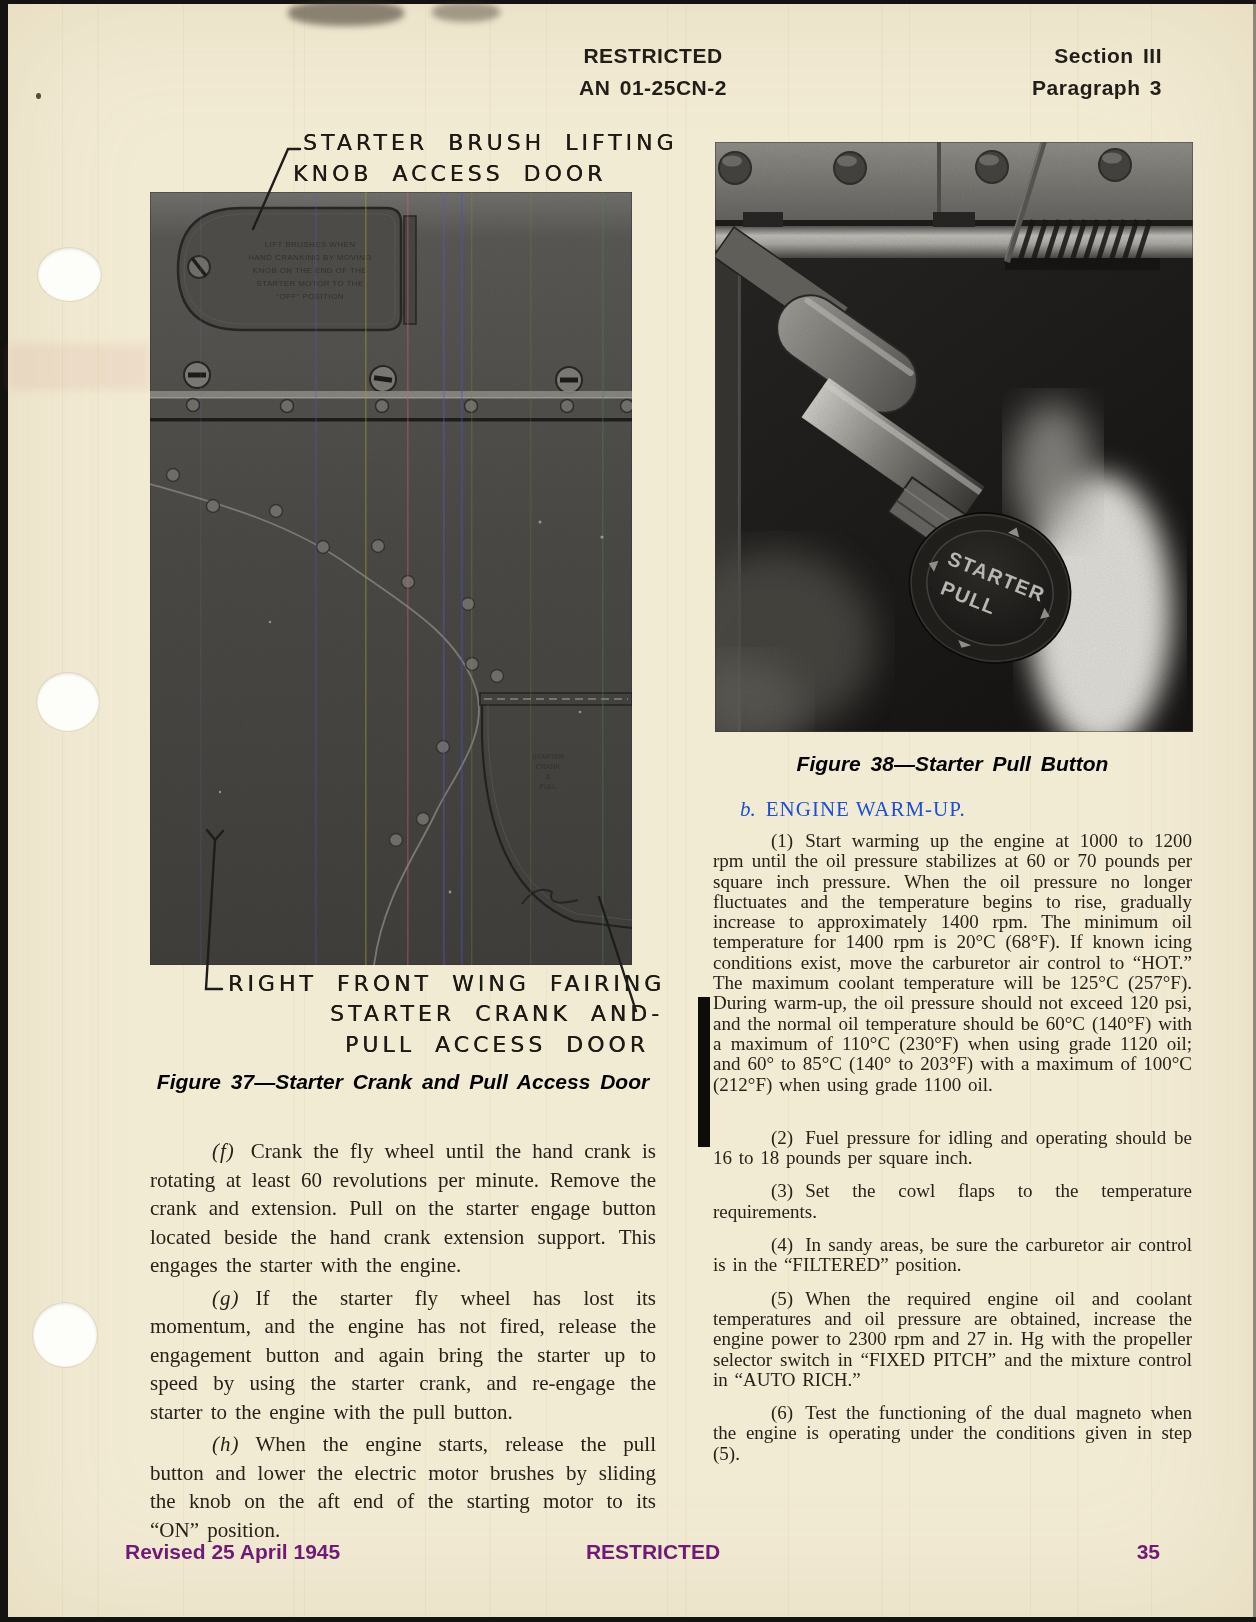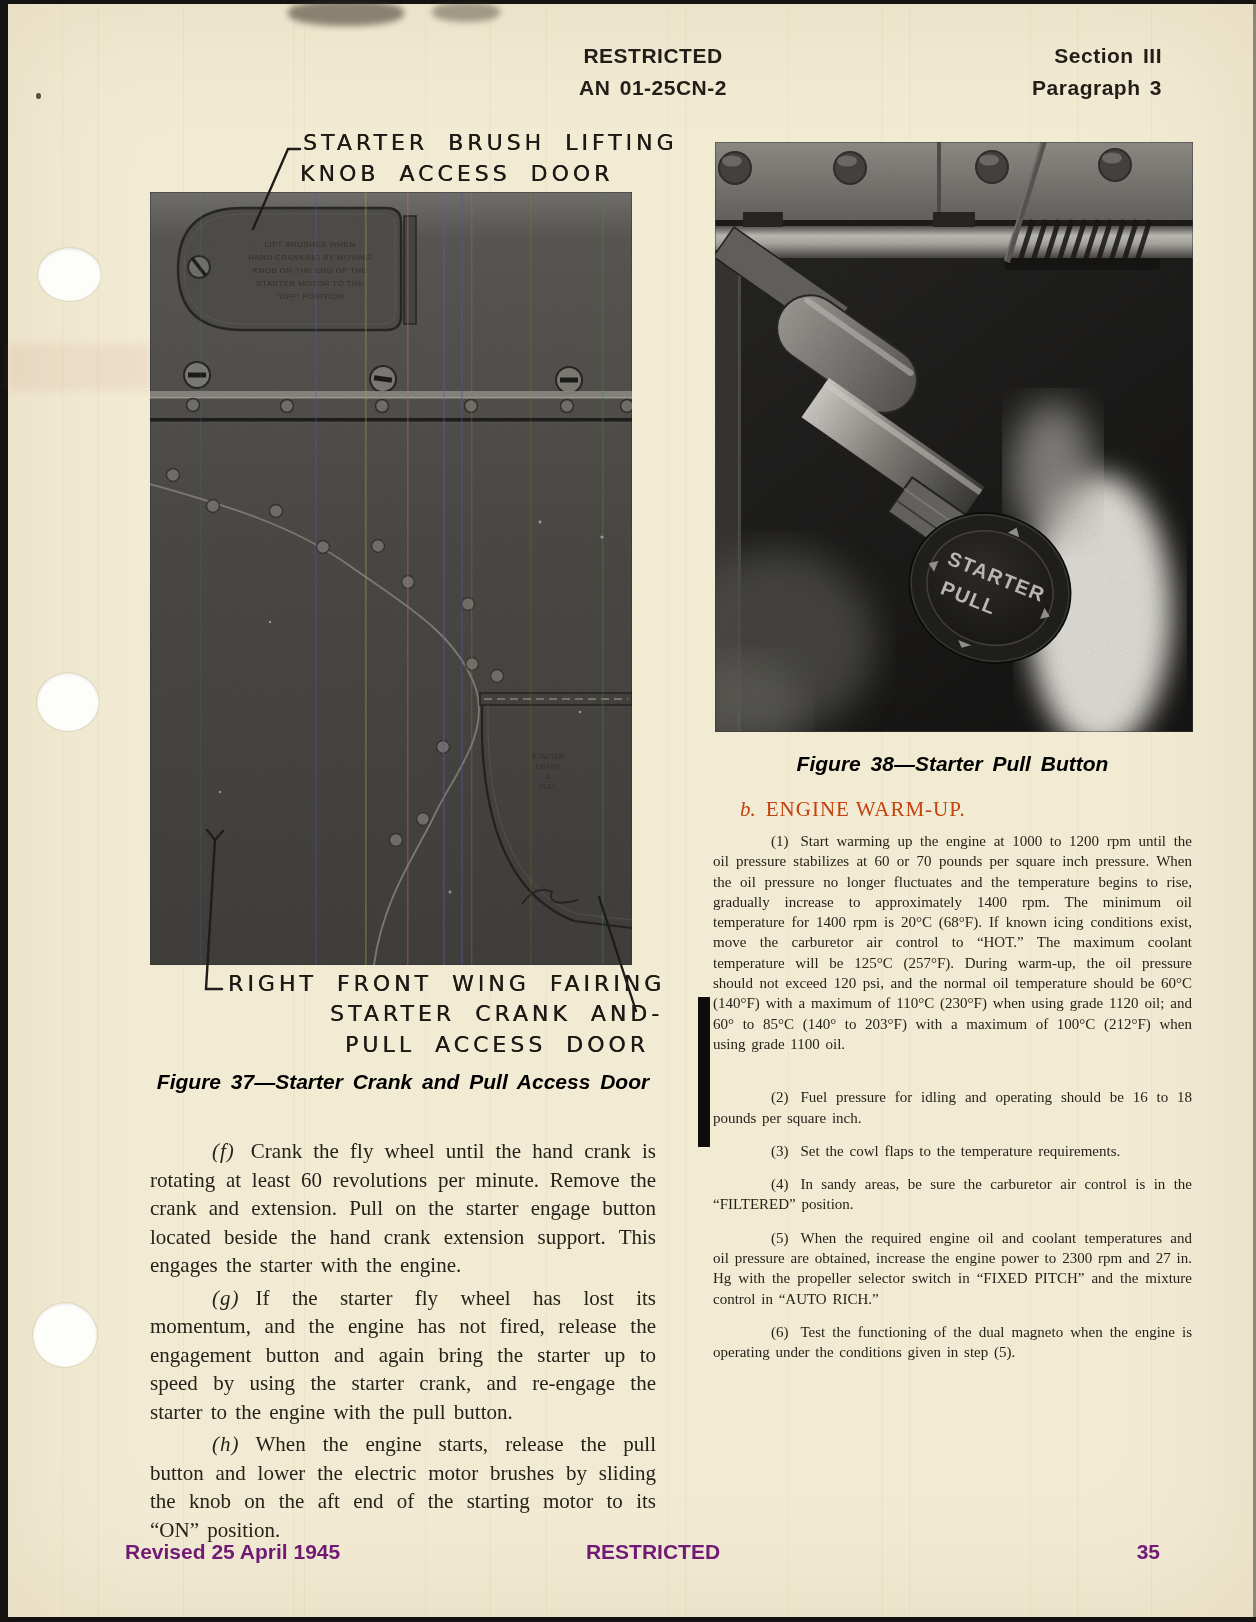--- a/index.html
+++ b/index.html
@@ -41,25 +41,25 @@
 
   .photo{position:absolute;display:block;}
   .leader-overlay{position:absolute;inset:0;pointer-events:none;}
 
   .col-left{position:absolute;left:150px;top:1137px;width:506px;font-size:21px;line-height:28.5px;text-align:justify;word-spacing:3px;}
   .col-left p{margin:0;text-indent:62px;}
   .col-left p + p{margin-top:4px;}
   .plabel-i{font-style:italic;letter-spacing:1px;margin-right:16px;}
   .plabel-r{margin-right:12px;}
 
-  .warmup{position:absolute;left:740px;top:797px;font-size:21px;color:#c2410c;}
+  .warmup{position:absolute;left:740px;top:797px;font-size:21px;color:#1d4ed8;}
   .warmup .pfx{font-style:italic;margin-right:10px;}
   .warmup .ttl{letter-spacing:1px;}
 
-  .col-right{position:absolute;left:713px;top:831px;width:479px;font-size:15px;line-height:20.3px;text-align:justify;word-spacing:2px;}
+  .col-right{position:absolute;left:713px;top:831px;width:479px;font-size:19px;line-height:20.3px;text-align:justify;word-spacing:2px;}
   .col-right p{margin:0;text-indent:58px;}
   .col-right p + p{margin-top:13px;}
   .col-right p.gap-big{margin-top:33px;}
 
   .rev-bar{position:absolute;left:698px;top:997px;width:12px;height:150px;background:#0e0d0c;}
 
   .ftr{position:absolute;top:1540px;font-family:"Liberation Sans",sans-serif;font-weight:bold;font-size:21px;color:#701a75;}
   .ftr-left{left:125px;}
   .ftr-center{left:500px;width:306px;text-align:center;}
   .ftr-right{left:1090px;width:70px;text-align:right;}
@@ -81,21 +81,21 @@
   <div class="punch-hole hole1"></div>
   <div class="punch-hole hole2"></div>
   <div class="punch-hole hole3"></div>
 
   <div class="hdr hdr-center" style="top:44px">RESTRICTED</div>
   <div class="hdr hdr-center" style="top:76px">AN 01-25CN-2</div>
   <div class="hdr hdr-right" style="top:44px">Section III</div>
   <div class="hdr hdr-right" style="top:76px">Paragraph 3</div>
 
   <div class="callout" style="left:303px;top:130px">STARTER BRUSH LIFTING</div>
-  <div class="callout" style="left:300px;top:161px">KNOB ACCESS DOOR</div>
+  <div class="callout" style="left:293px;top:161px">KNOB ACCESS DOOR</div>
 
   <svg class="photo" style="left:150px;top:192px" width="482" height="773" viewBox="0 0 482 773" role="img">
     <defs>
       <linearGradient id="f37bg" x1="0" y1="0" x2="0" y2="1">
         <stop offset="0" stop-color="#7b7975"></stop>
           <stop offset="0.06" stop-color="#605e5a"></stop>
         <stop offset="0.45" stop-color="#514f4b"></stop>
           <stop offset="1" stop-color="#464441"></stop>
       </linearGradient>
       <filter id="grain37">

